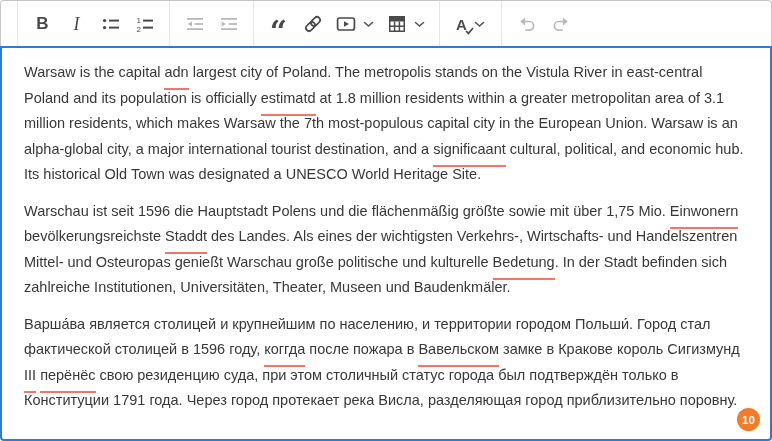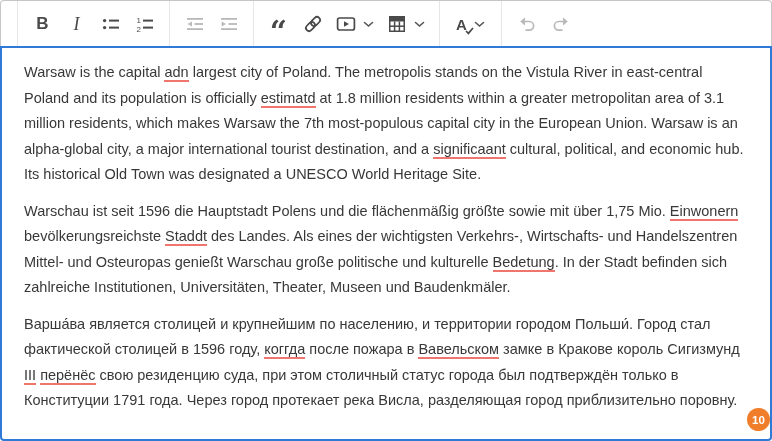--- a/index.html
+++ b/index.html
@@ -40,23 +40,23 @@
     position:absolute;left:0;right:0;top:46px;bottom:0;box-sizing:border-box;
     border:2px solid var(--focus-border);border-radius:0 0 4px 4px;
     background:#fff;overflow:hidden;
   }
   .text-area{
     padding:12px 22px 0 22px;
     font-size:14.5px;line-height:25.5px;color:var(--text);
     overflow:hidden;max-height:100%;box-sizing:border-box;
   }
   .text-area p{margin:0 0 11px 0;}
-  .miss{border-bottom:2px solid var(--miss);padding-bottom:0px;cursor:pointer;}
+  .miss{border-bottom:2px solid var(--miss);padding-bottom:8px;cursor:pointer;}
   .badge{
-    position:absolute;right:0;bottom:8px;width:23px;height:23px;border-radius:50%;
+    position:absolute;right:10px;bottom:8px;width:23px;height:23px;border-radius:50%;
     color:#fff;font-size:11.5px;font-weight:600;display:flex;align-items:center;justify-content:center;
     cursor:pointer;
   }
 </style>
 </head>
 <body>
 
 <div class="editor">
 
   <div class="toolbar">

